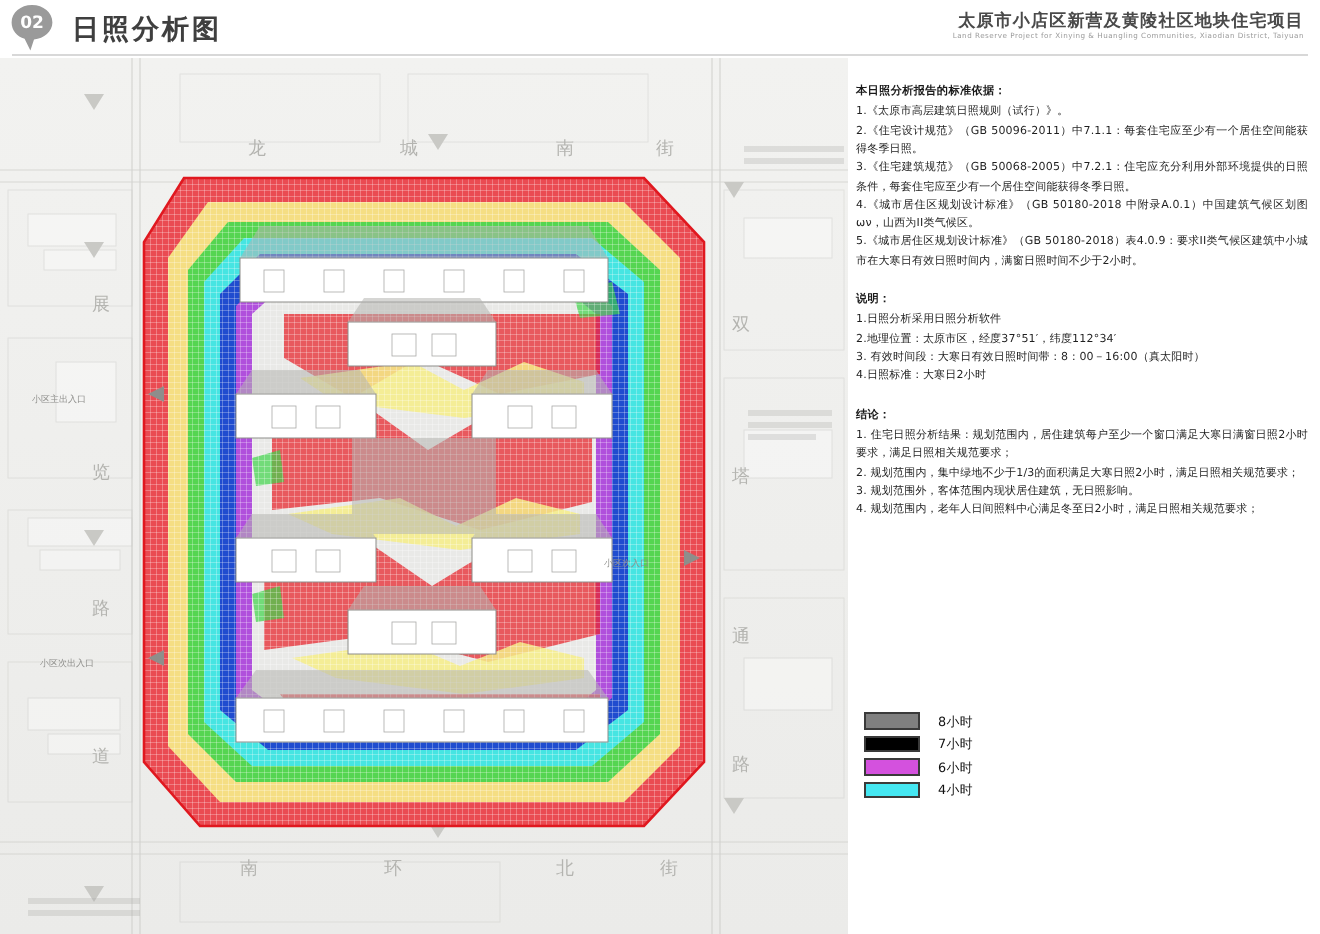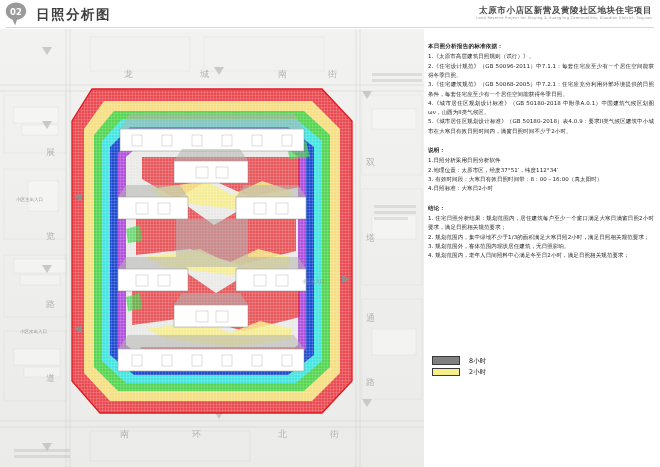--- a/index.html
+++ b/index.html
@@ -336,18 +336,26 @@
     <div class="para">2. 规划范围内，集中绿地不少于1/3的面积满足大寒日照2小时，满足日照相关规范要求；</div>
     <div class="para">3. 规划范围外，客体范围内现状居住建筑，无日照影响。</div>
     <div class="para">4. 规划范围内，老年人日间照料中心满足冬至日2小时，满足日照相关规范要求；</div>
 
     <div id="legend">
       <div class="leg-row">
         <div class="leg-sw" style="background: rgb(128, 128, 128);"></div>
         <div class="leg-lb">8小时</div>
       </div>
       <div class="leg-row">
-        <div class="leg-sw" style="background: rgb(246, 238, 136);"></div>
-        <div class="leg-lb">2小时</div>
+        <div class="leg-sw" style="background: rgb(0, 0, 0);"></div>
+        <div class="leg-lb">7小时</div>
+      </div>
+      <div class="leg-row">
+        <div class="leg-sw" style="background: rgb(212, 81, 222);"></div>
+        <div class="leg-lb">6小时</div>
+      </div>
+      <div class="leg-row">
+        <div class="leg-sw" style="background: rgb(69, 231, 242);"></div>
+        <div class="leg-lb">4小时</div>
       </div>
     </div>
   </div>
 </div>
 
 </body></html>

